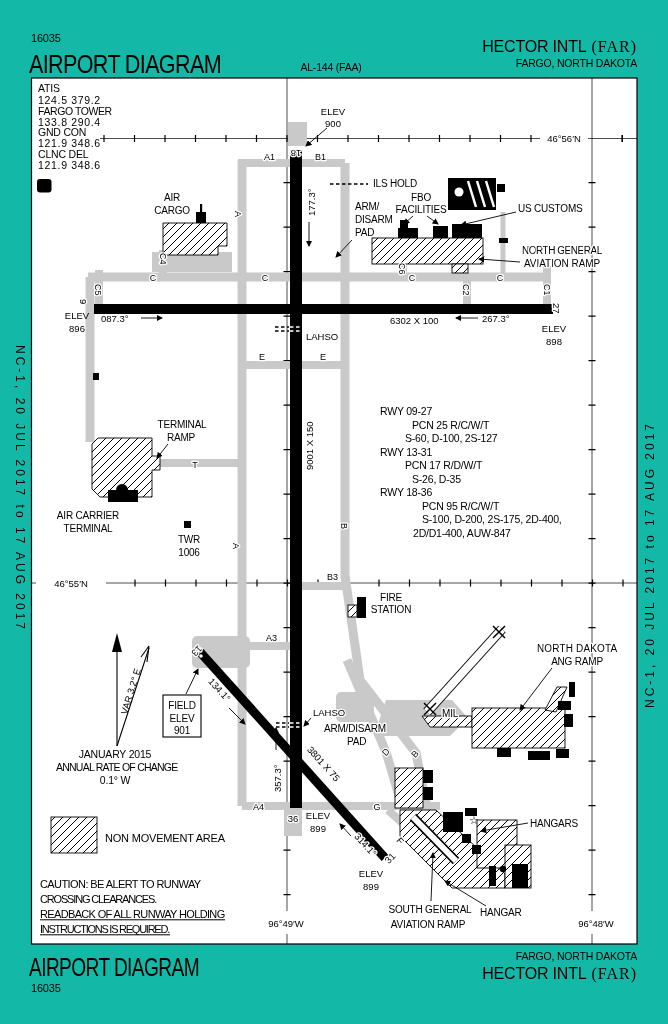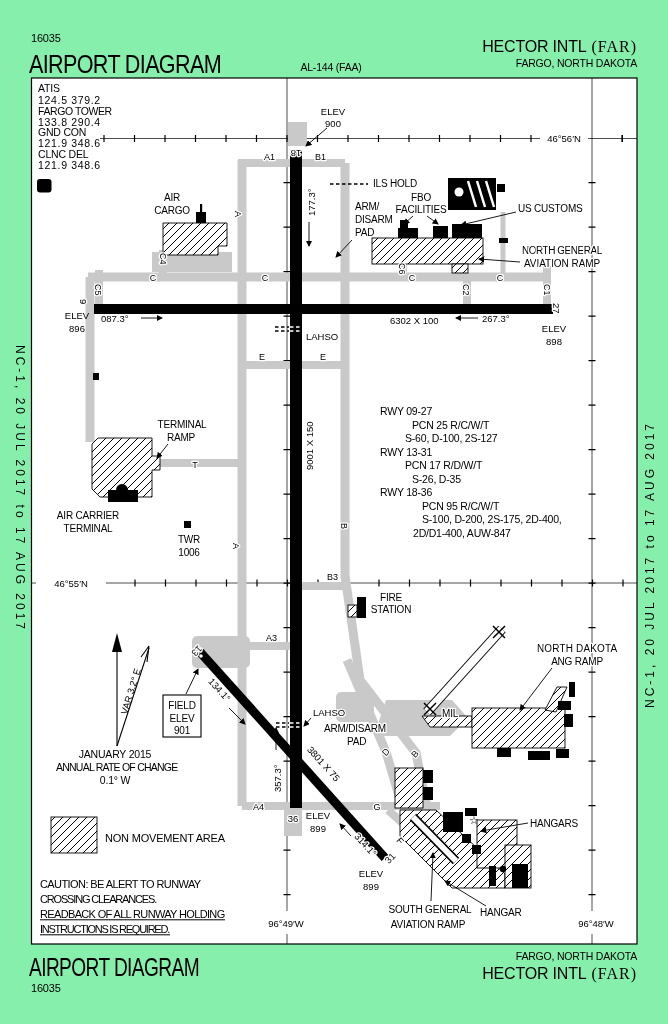--- a/index.html
+++ b/index.html
@@ -1,16 +1,16 @@
 <!DOCTYPE html>
 <html><head>
 <meta charset="utf-8">
 <style>
   html,body{margin:0;padding:0;background:#ffffff;}
-  #page{position:relative;width:668px;height:1024px;background:#86efac;overflow:hidden;}
+  #page{position:relative;width:668px;height:1024px;background:#14b8a6;overflow:hidden;}
   svg{display:block;}
   text{fill:#000;font-family:"Liberation Sans",sans-serif;}
   .f9{font-size:9px;}
   .f95{font-size:9.5px;}
   .f10{font-size:10px;letter-spacing:-0.2px;}
   .f105{font-size:10.5px;letter-spacing:-0.2px;}
   .f11{font-size:11px;letter-spacing:-0.2px;}
   .f12{font-size:12px;}
   .f16{font-size:16px;letter-spacing:-0.2px;}
   .f26{font-size:26px;letter-spacing:-0.8px;}

